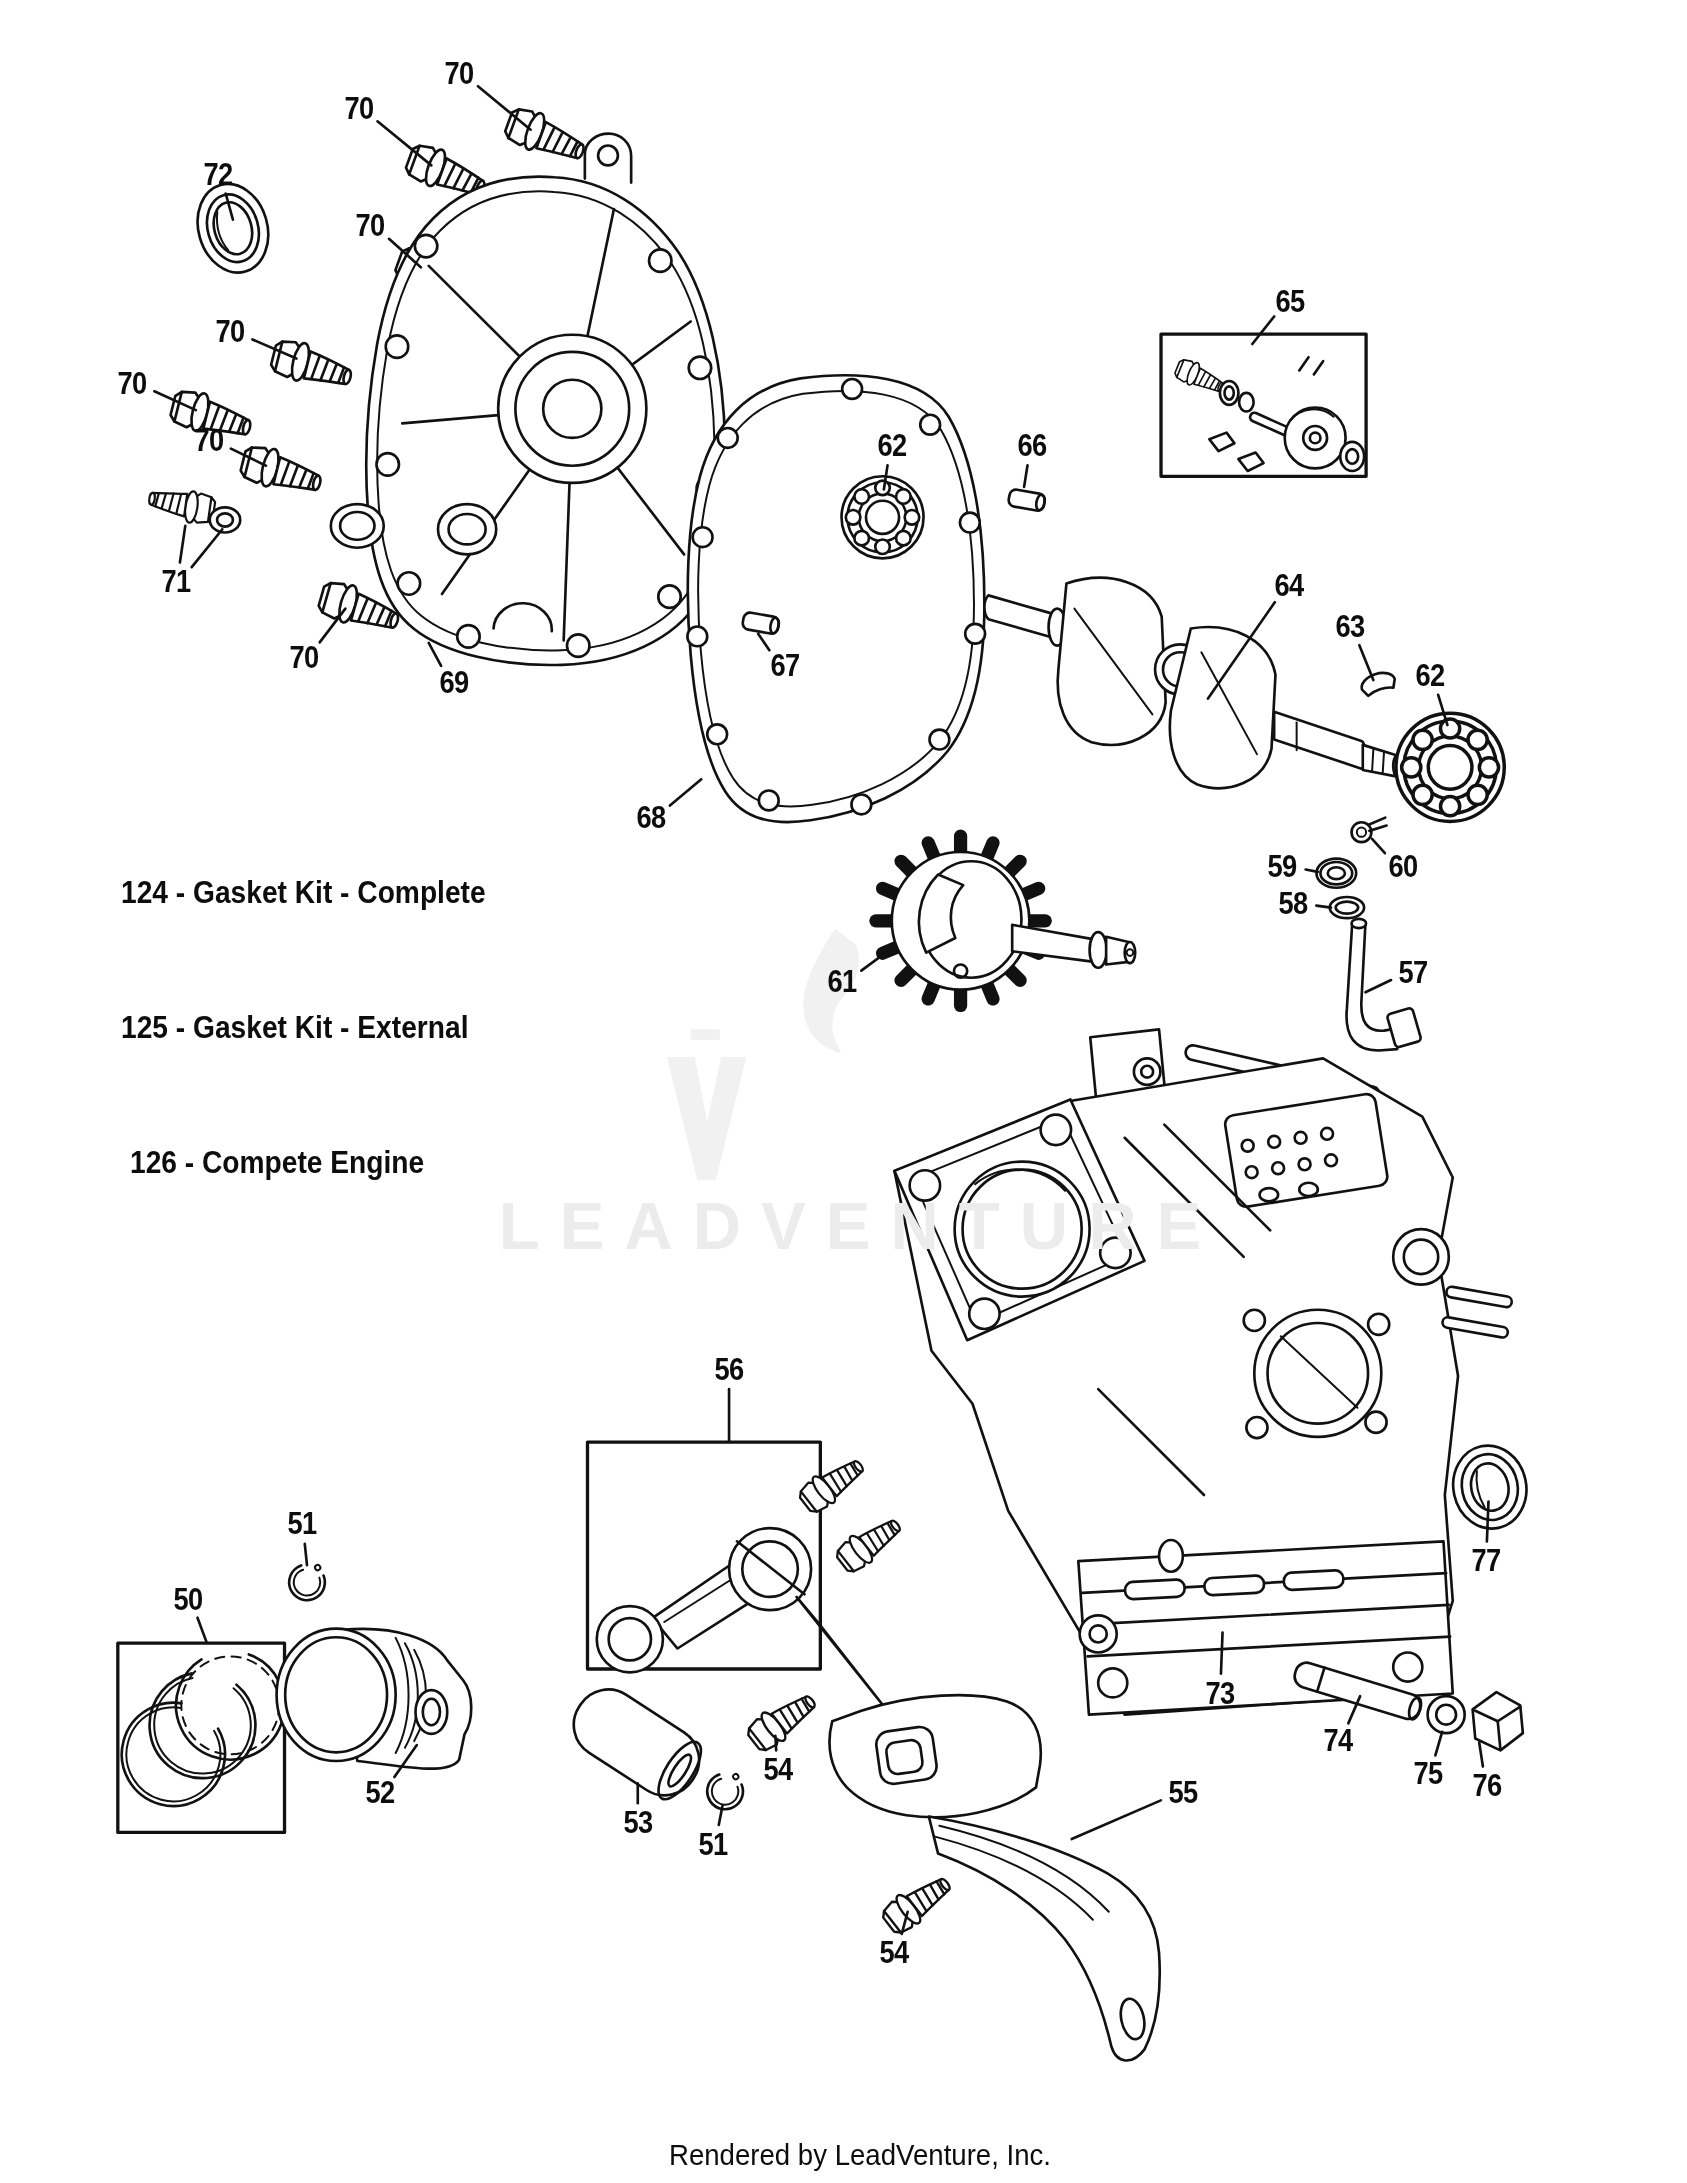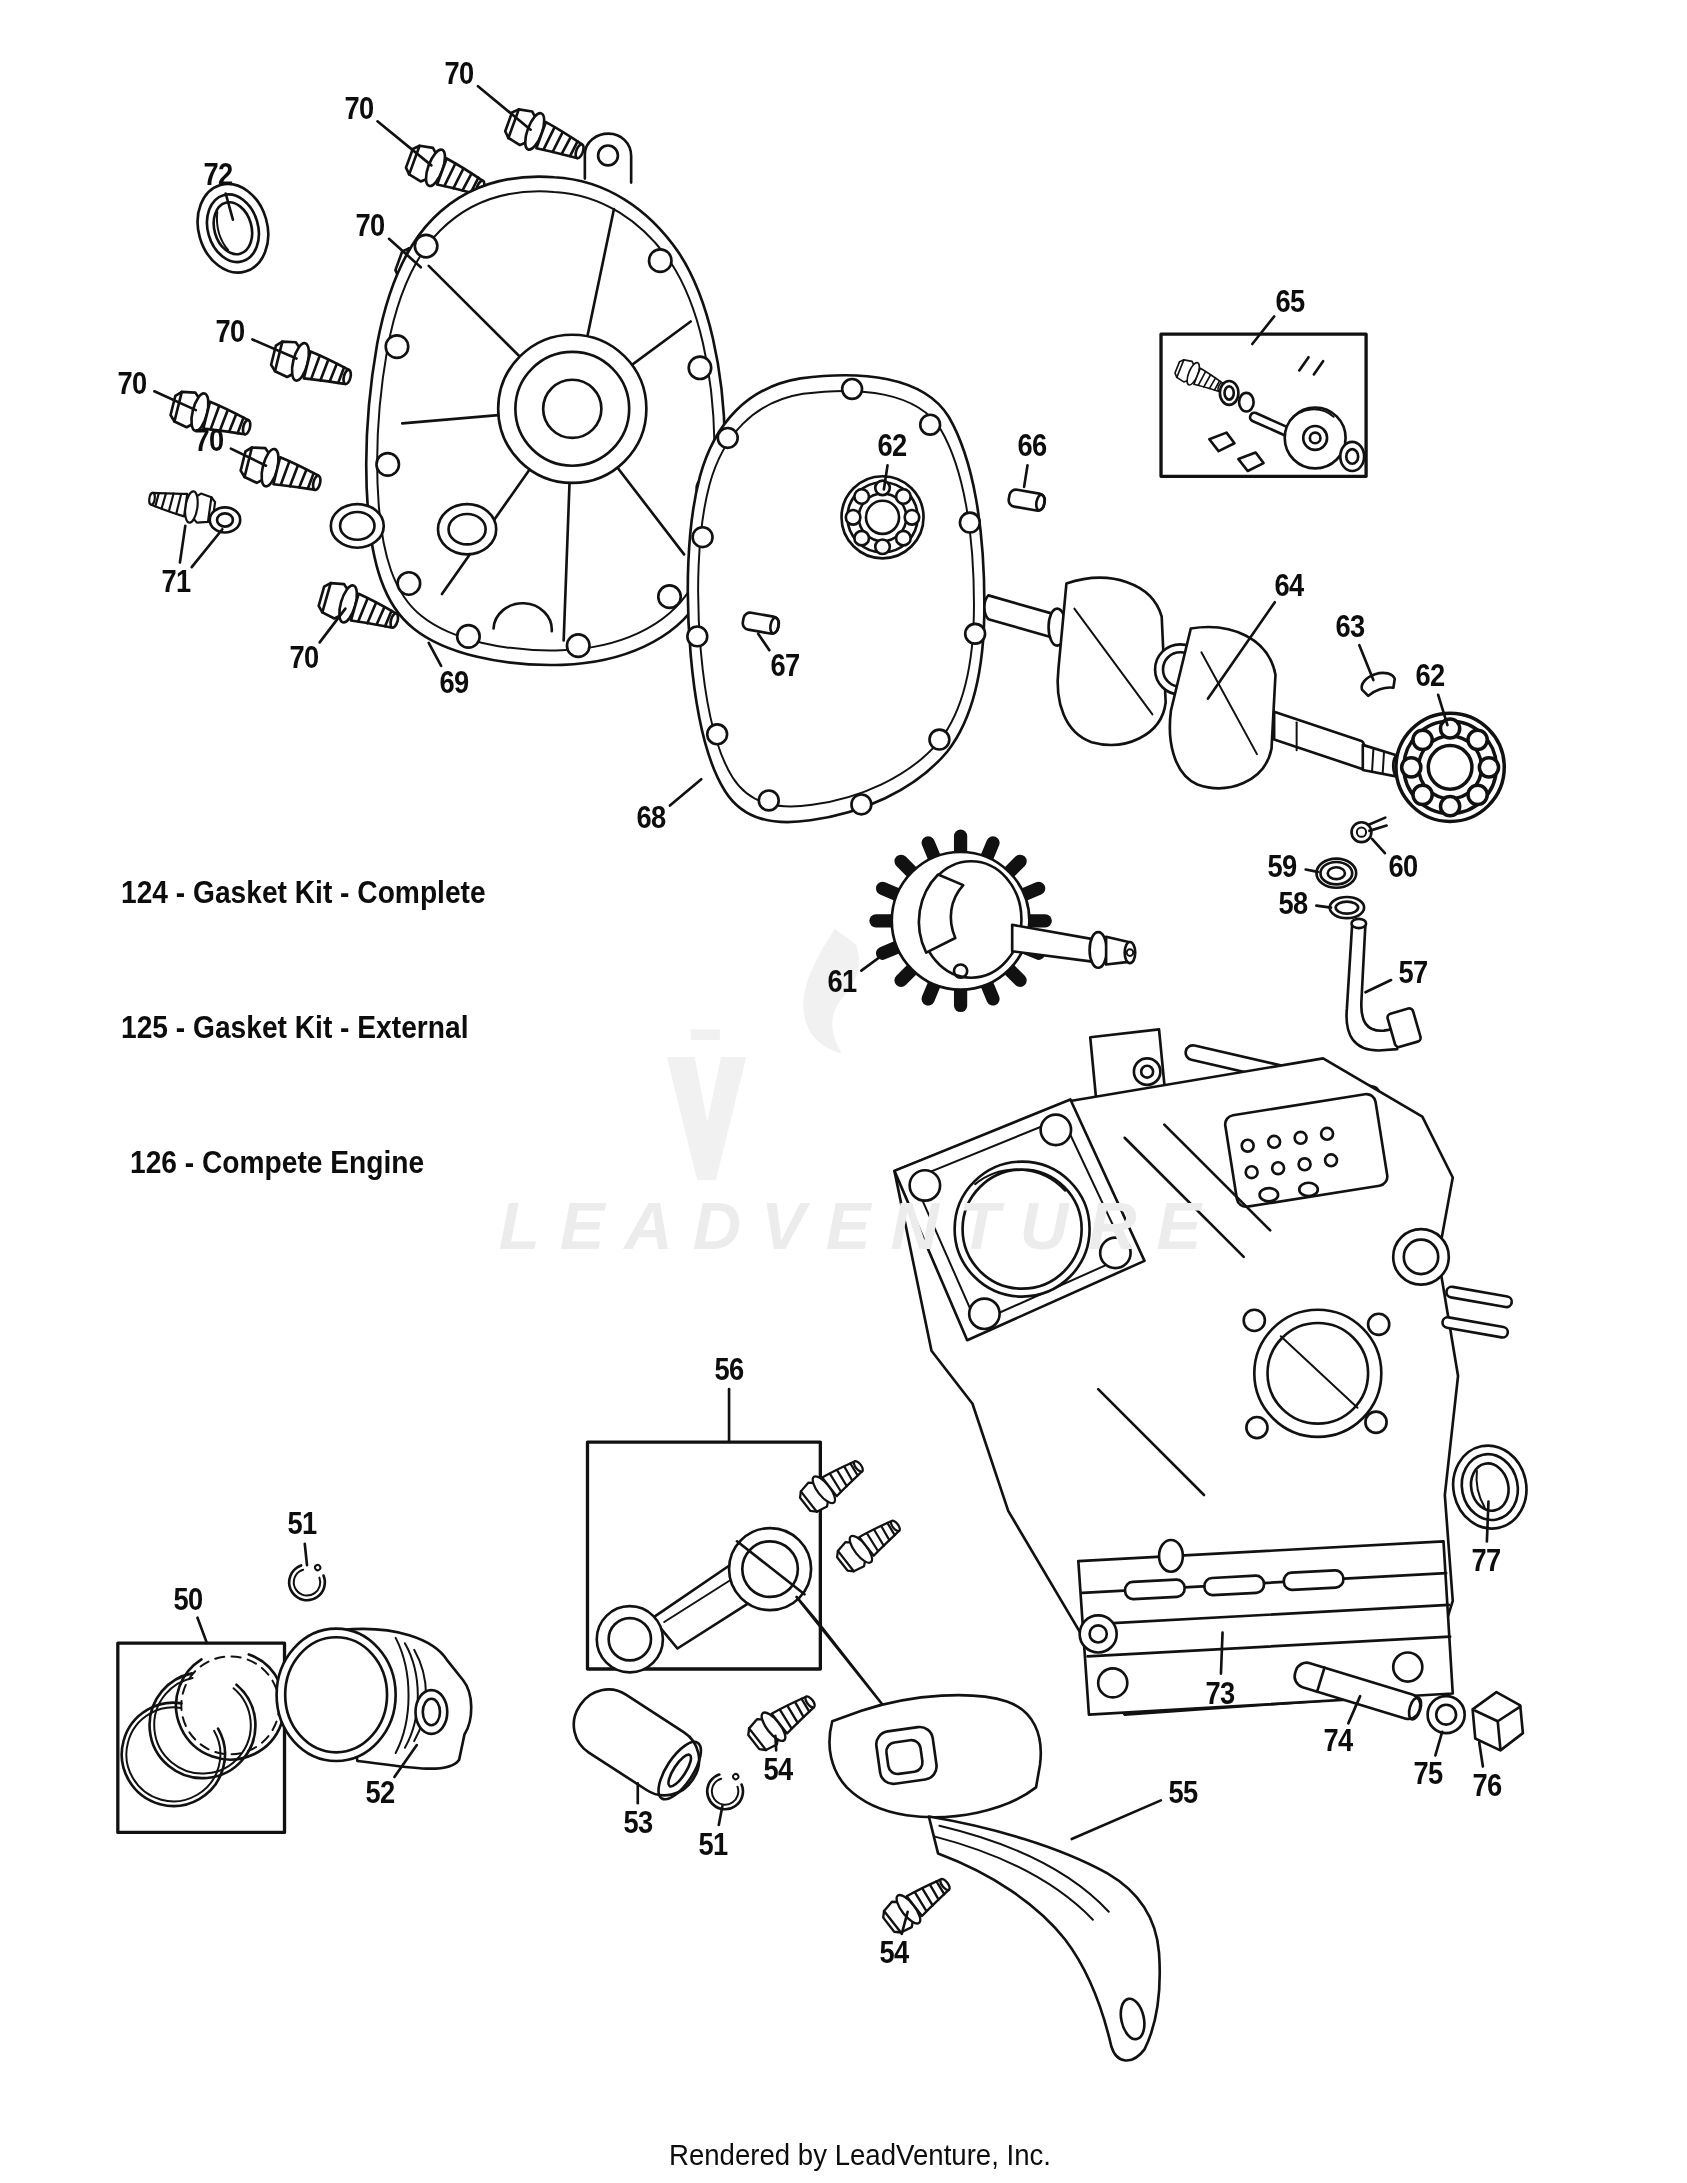--- a/index.html
+++ b/index.html
@@ -406,21 +406,21 @@
       <line x1="1754.7692307692307" y1="2721.5384615384614" x2="1620" y2="2780" stroke="#111111" stroke-width="4"></line>
       <line x1="1363.0521000772194" y1="2923.4487414671835" x2="1372" y2="2890" stroke="#111111" stroke-width="4"></line>
       <line x1="1845.563740073947" y1="2530.028315249348" x2="1848" y2="2468" stroke="#111111" stroke-width="4"></line>
       <line x1="2038.0996894379984" y1="2605.1671842700025" x2="2056" y2="2564" stroke="#111111" stroke-width="4"></line>
       <line x1="2169.7028716663976" y1="2653.629402020854" x2="2180" y2="2618" stroke="#111111" stroke-width="4"></line>
       <line x1="2241.560124224801" y1="2670.4839026970026" x2="2236" y2="2634" stroke="#111111" stroke-width="4"></line>
       <line x1="2247.598422090346" y1="2330.0295858060135" x2="2250" y2="2270" stroke="#111111" stroke-width="4"></line>
     </g>
 </svg>
 
-<div class="watermark-text" style="color: rgb(236, 236, 236); font-style: italic;">LEADVENTURE</div>
+<div class="watermark-text" style="color: rgb(236, 236, 236);">LEADVENTURE</div>
 
 <div id="notes-layer">
     <div class="note" style="left: 121px; top: 892px;">124 - Gasket Kit - Complete</div>
     <div class="note" style="left: 121px; top: 1027px;">125 - Gasket Kit - External</div>
     <div class="note" style="left: 130px; top: 1162px;">126 - Compete Engine</div>
   </div>
 <div id="callouts-layer">
     <div class="callout" style="left: 459px; top: 74px;">70</div>
     <div class="callout" style="left: 359px; top: 109px;">70</div>
     <div class="callout" style="left: 370px; top: 226px;">70</div>

